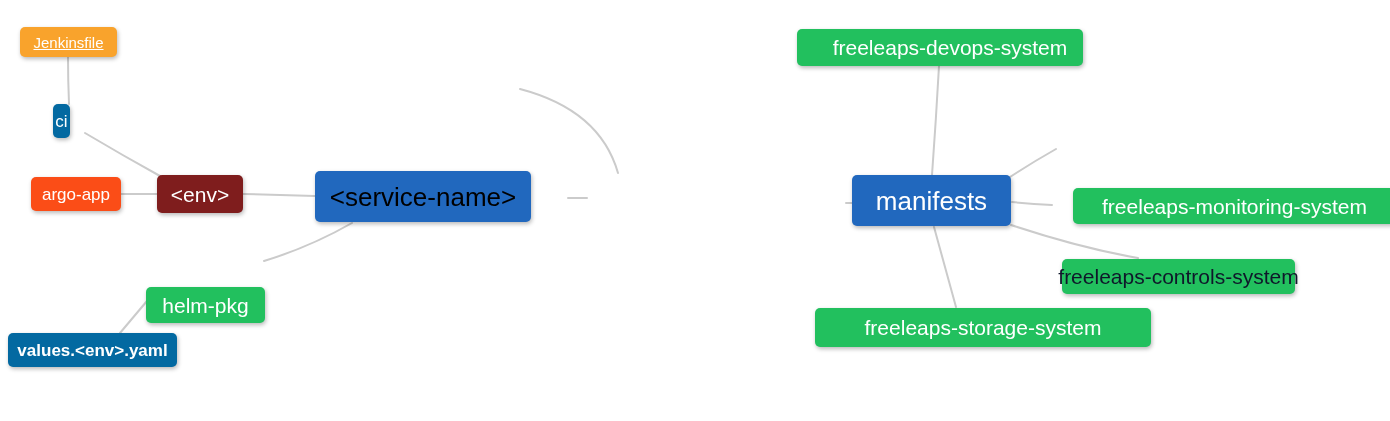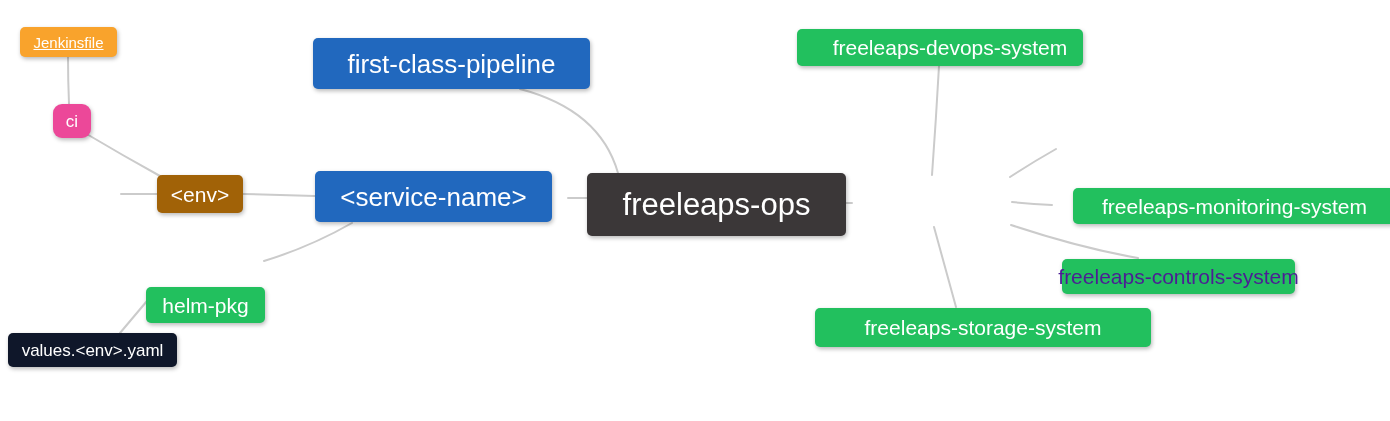--- a/index.html
+++ b/index.html
@@ -50,25 +50,25 @@
       <path d="M 120 333 Q 136 314 152 295" stroke="#CBCBCB" stroke-width="2" fill="none" stroke-linecap="round"></path>
       <path d="M 520 89 Q 600 110 618 173" stroke="#CBCBCB" stroke-width="2" fill="none" stroke-linecap="round"></path>
       <path d="M 568 198 Q 577 198 587 198" stroke="#CBCBCB" stroke-width="2" fill="none" stroke-linecap="round"></path>
       <path d="M 846 203 Q 849 203 852 203" stroke="#CBCBCB" stroke-width="2" fill="none" stroke-linecap="round"></path>
       <path d="M 932 175 Q 936 120 939 66" stroke="#CBCBCB" stroke-width="2" fill="none" stroke-linecap="round"></path>
       <path d="M 1010 177 Q 1033 162 1056 149" stroke="#CBCBCB" stroke-width="2" fill="none" stroke-linecap="round"></path>
       <path d="M 1012 202 Q 1032 204 1052 205" stroke="#CBCBCB" stroke-width="2" fill="none" stroke-linecap="round"></path>
       <path d="M 1011 225 Q 1080 248 1138 258" stroke="#CBCBCB" stroke-width="2" fill="none" stroke-linecap="round"></path>
       <path d="M 934 227 Q 945 267 956 307" stroke="#CBCBCB" stroke-width="2" fill="none" stroke-linecap="round"></path>
     </svg>
-<div class="node node-level-0" style="left: 587px; top: 173px; width: 259px; height: 63px; background: rgb(59, 55, 56); color: rgb(255, 255, 255); font-size: 31px;">freeleaps-ops</div>
-    <div class="node node-level-1" style="left: 313px; top: 38px; width: 277px; height: 51px; background: rgb(33, 104, 190); color: rgb(255, 255, 255); font-size: 26px;">first-class-pipeline</div>
-    <div class="node node-level-1" style="left: 315px; top: 171px; width: 237px; height: 51px; background: rgb(33, 104, 190); color: #ffffff; font-size: 26px;">&lt;service-name&gt;</div>
-    <div class="node node-level-2" style="left: 157px; top: 175px; width: 86px; height: 38px; background: #a16207; color: rgb(255, 255, 255); font-size: 21px;">&lt;env&gt;</div>
+    <div class="node node-level-1" style="left: 315px; top: 171px; width: 216px; height: 51px; background: rgb(33, 104, 190); color: #000000; font-size: 26px;">&lt;service-name&gt;</div>
+    <div class="node node-level-1" style="left: 852px; top: 175px; width: 159px; height: 51px; background: rgb(33, 104, 190); color: rgb(255, 255, 255); font-size: 26px;">manifests</div>
+    <div class="node node-level-2" style="left: 157px; top: 175px; width: 86px; height: 38px; background: #7f1d1d; color: rgb(255, 255, 255); font-size: 21px;">&lt;env&gt;</div>
     <div class="node node-level-2" style="left: 146px; top: 259px; width: 119px; height: 36px; background: rgb(34, 192, 94); color: rgb(255, 255, 255); font-size: 21px; margin-top: 28px;">helm-pkg</div>
-    <div class="node node-level-3" style="left: 53px; top: 104px; width: 38px; height: 34px; background: #ec4899; color: rgb(255, 255, 255); font-size: 17px; border-radius: 9px;">ci</div>
-    <div class="node node-level-3" style="left: 8px; top: 333px; width: 169px; height: 34px; background: #0f172a; color: rgb(255, 255, 255); font-size: 17px;">values.&lt;env&gt;.yaml</div>
+    <div class="node node-level-3" style="left: 53px; top: 104px; width: 17px; height: 34px; background: #0369a1; color: rgb(255, 255, 255); font-size: 17px;">ci</div>
+    <div class="node node-level-3" style="left: 31px; top: 177px; width: 90px; height: 34px; background: rgb(251, 77, 23); color: rgb(255, 255, 255); font-size: 17px;">argo-app</div>
+    <div class="node node-level-3" style="left: 8px; top: 333px; width: 169px; height: 34px; background: #0369a1; color: rgb(255, 255, 255); font-size: 17px; font-weight: bold;">values.&lt;env&gt;.yaml</div>
     <div class="node node-level-4" style="left: 20px; top: 27px; width: 97px; height: 30px; background: rgb(249, 163, 44); color: rgb(255, 255, 255); font-size: 15px; text-decoration: underline;">Jenkinsfile</div>
     <div class="node node-level-2" style="left: 797px; top: 29px; width: 286px; height: 37px; background: rgb(34, 192, 94); color: rgb(255, 255, 255); font-size: 21px; padding-left: 20px;">freeleaps-devops-system</div>
     <div class="node node-level-2" style="left: 1052px; top: 188px; width: 323px; height: 36px; background: rgb(34, 192, 94); color: rgb(255, 255, 255); font-size: 21px; margin-left: 21px;">freeleaps-monitoring-system</div>
-    <div class="node node-level-2" style="left: 1062px; top: 259px; width: 233px; height: 35px; background: rgb(34, 192, 94); color: #4c1d95; font-size: 21px;">freeleaps-controls-system</div>
+    <div class="node node-level-2" style="left: 1062px; top: 259px; width: 233px; height: 35px; background: rgb(34, 192, 94); color: #0f172a; font-size: 21px;">freeleaps-controls-system</div>
     <div class="node node-level-2" style="left: 815px; top: 308px; width: 336px; height: 39px; background: rgb(34, 192, 94); color: rgb(255, 255, 255); font-size: 21px;">freeleaps-storage-system</div>
   </div>
 
 </body></html>

